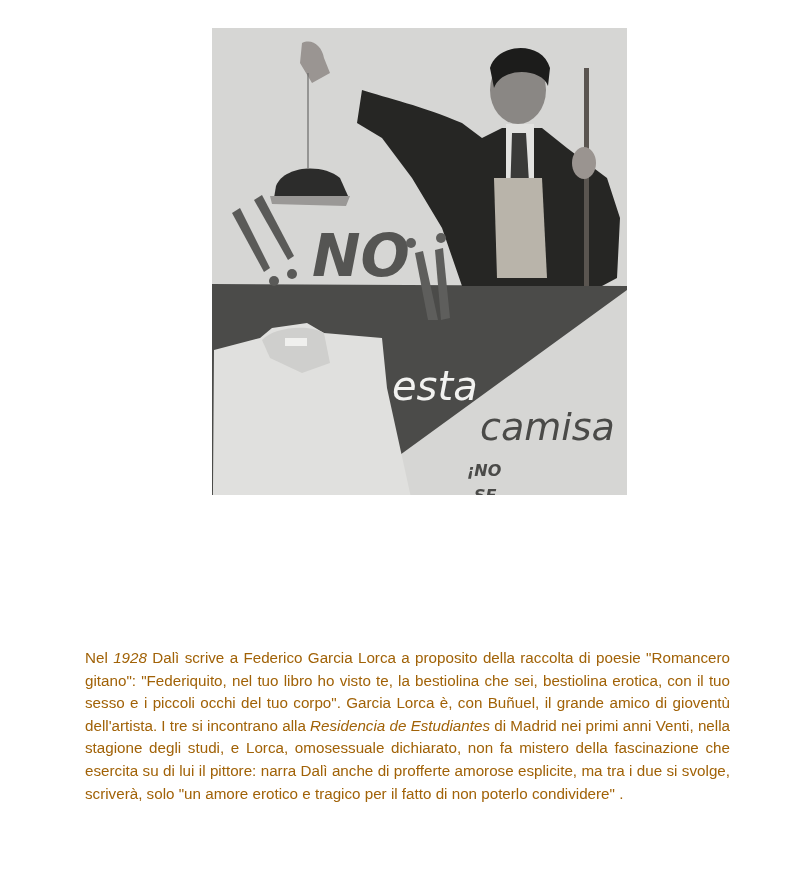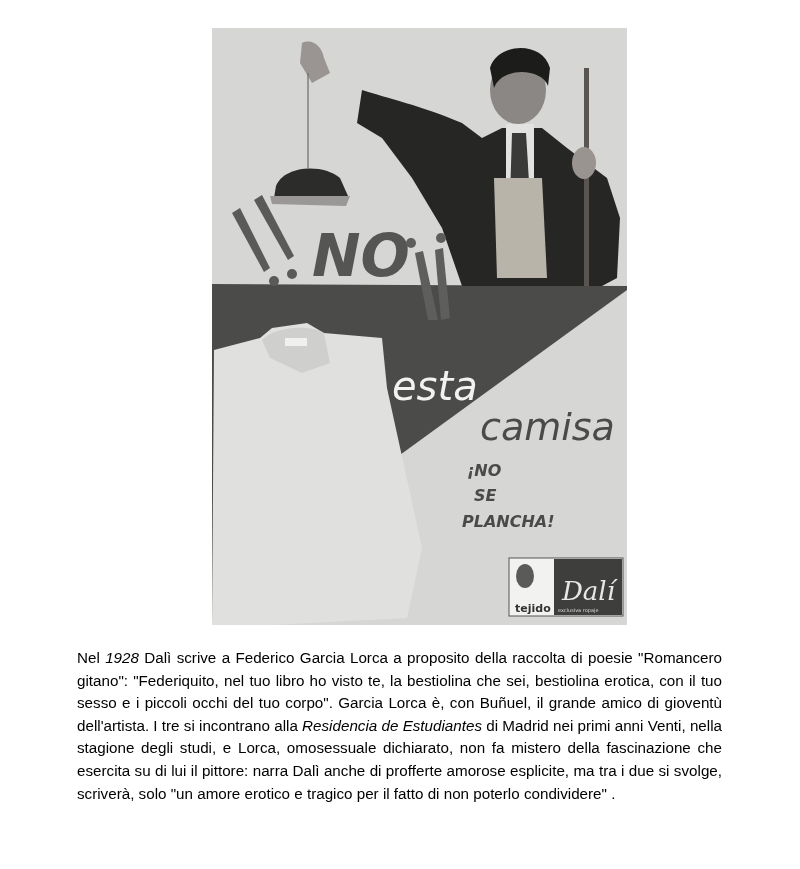--- a/index.html
+++ b/index.html
@@ -1,19 +1,19 @@
 <!DOCTYPE html>
 <html><head>
 <meta charset="utf-8">
 <style>
   html, body { margin:0; padding:0; background:#ffffff; }
   body { width:800px; height:869px; position:relative; overflow:hidden; font-family:"Liberation Sans", sans-serif; }
-  .poster { position:absolute; left:212px; top:28px; width:415px; height:597px; background:#fef9c3; overflow:hidden; }
+  .poster { position:absolute; left:212px; top:28px; width:415px; height:467px; background:#fef9c3; overflow:hidden; }
   .poster svg { position:absolute; left:0; top:0; }
-  .caption { position:absolute; left:77px; top:647px; width:645px; font-family:"Liberation Sans", sans-serif; font-size:15.2px; line-height:22.6px; color:#000000; text-align:justify; }
+  .caption { position:absolute; left:85px; top:647px; width:645px; font-family:"Liberation Sans", sans-serif; font-size:15.2px; line-height:22.6px; color:#a16207; text-align:justify; }
   .caption i { font-style:italic; }
   .ptxt { font-family:"DejaVu Sans", sans-serif; }
 </style>
 </head>
 <body>
 
 <div class="poster">
   <svg width="415" height="597" viewBox="0 0 415 597">
 
     <rect x="0" y="0" width="415" height="597" fill="#d6d6d4"></rect>

